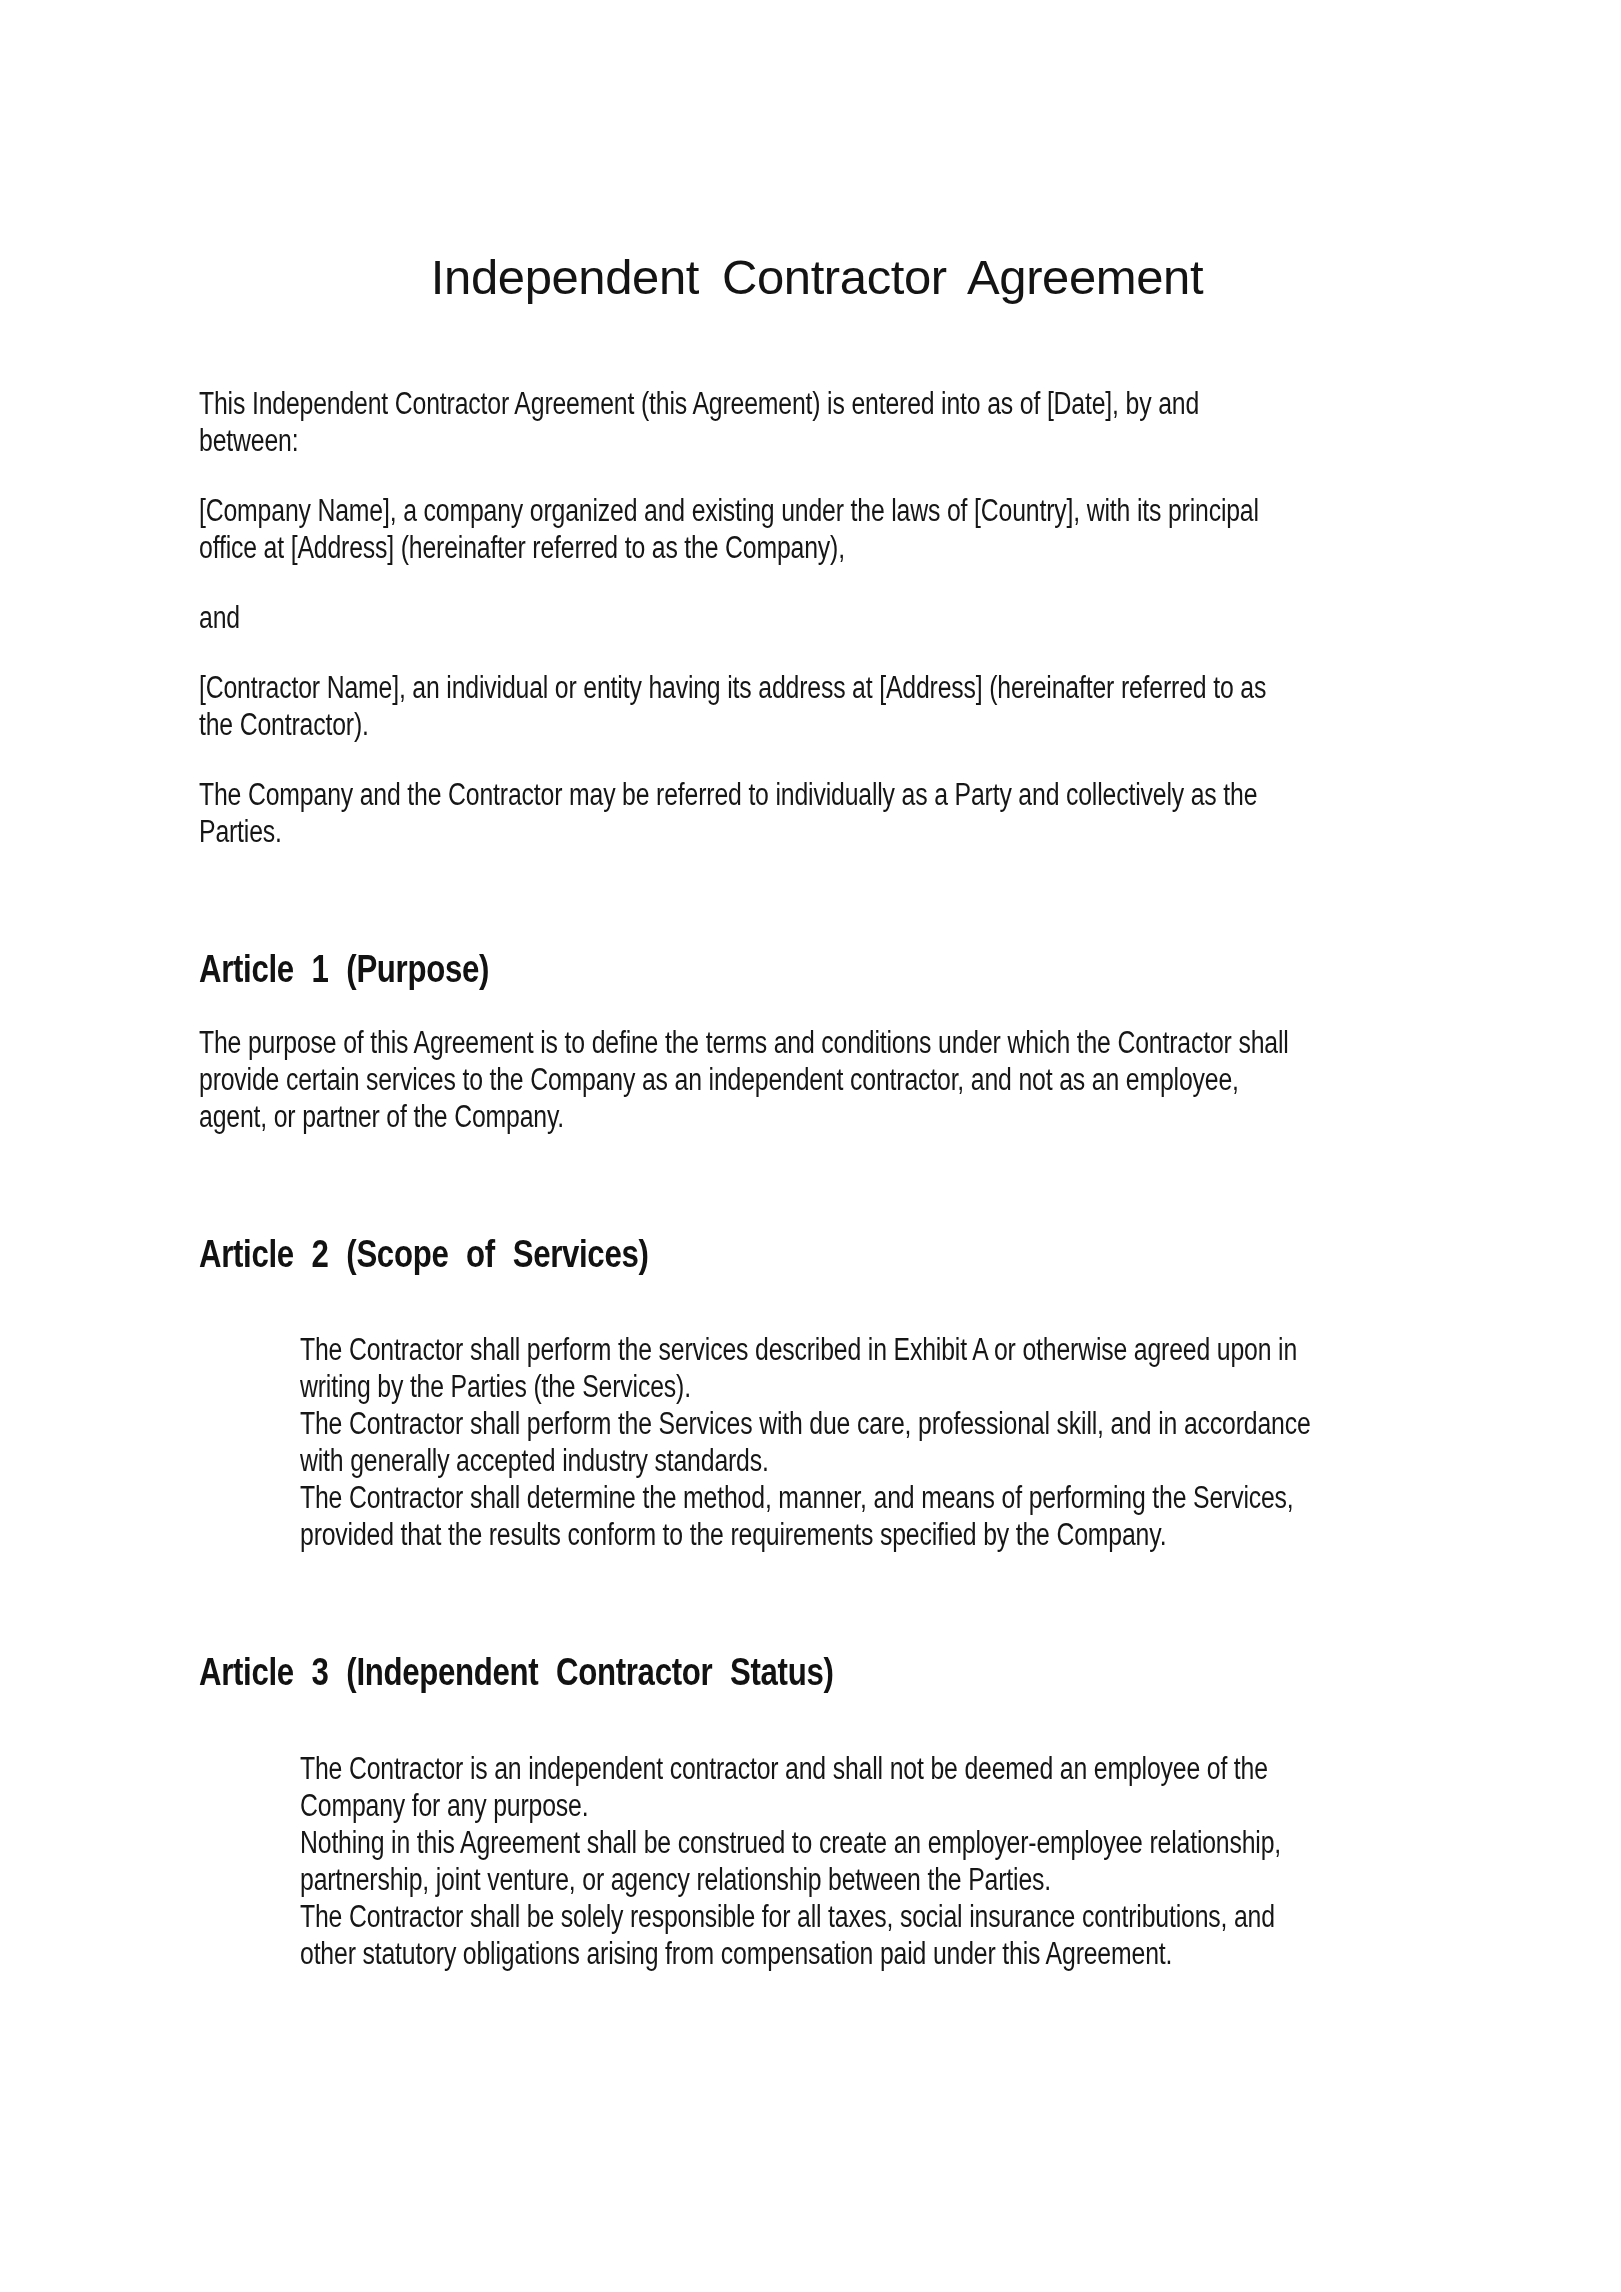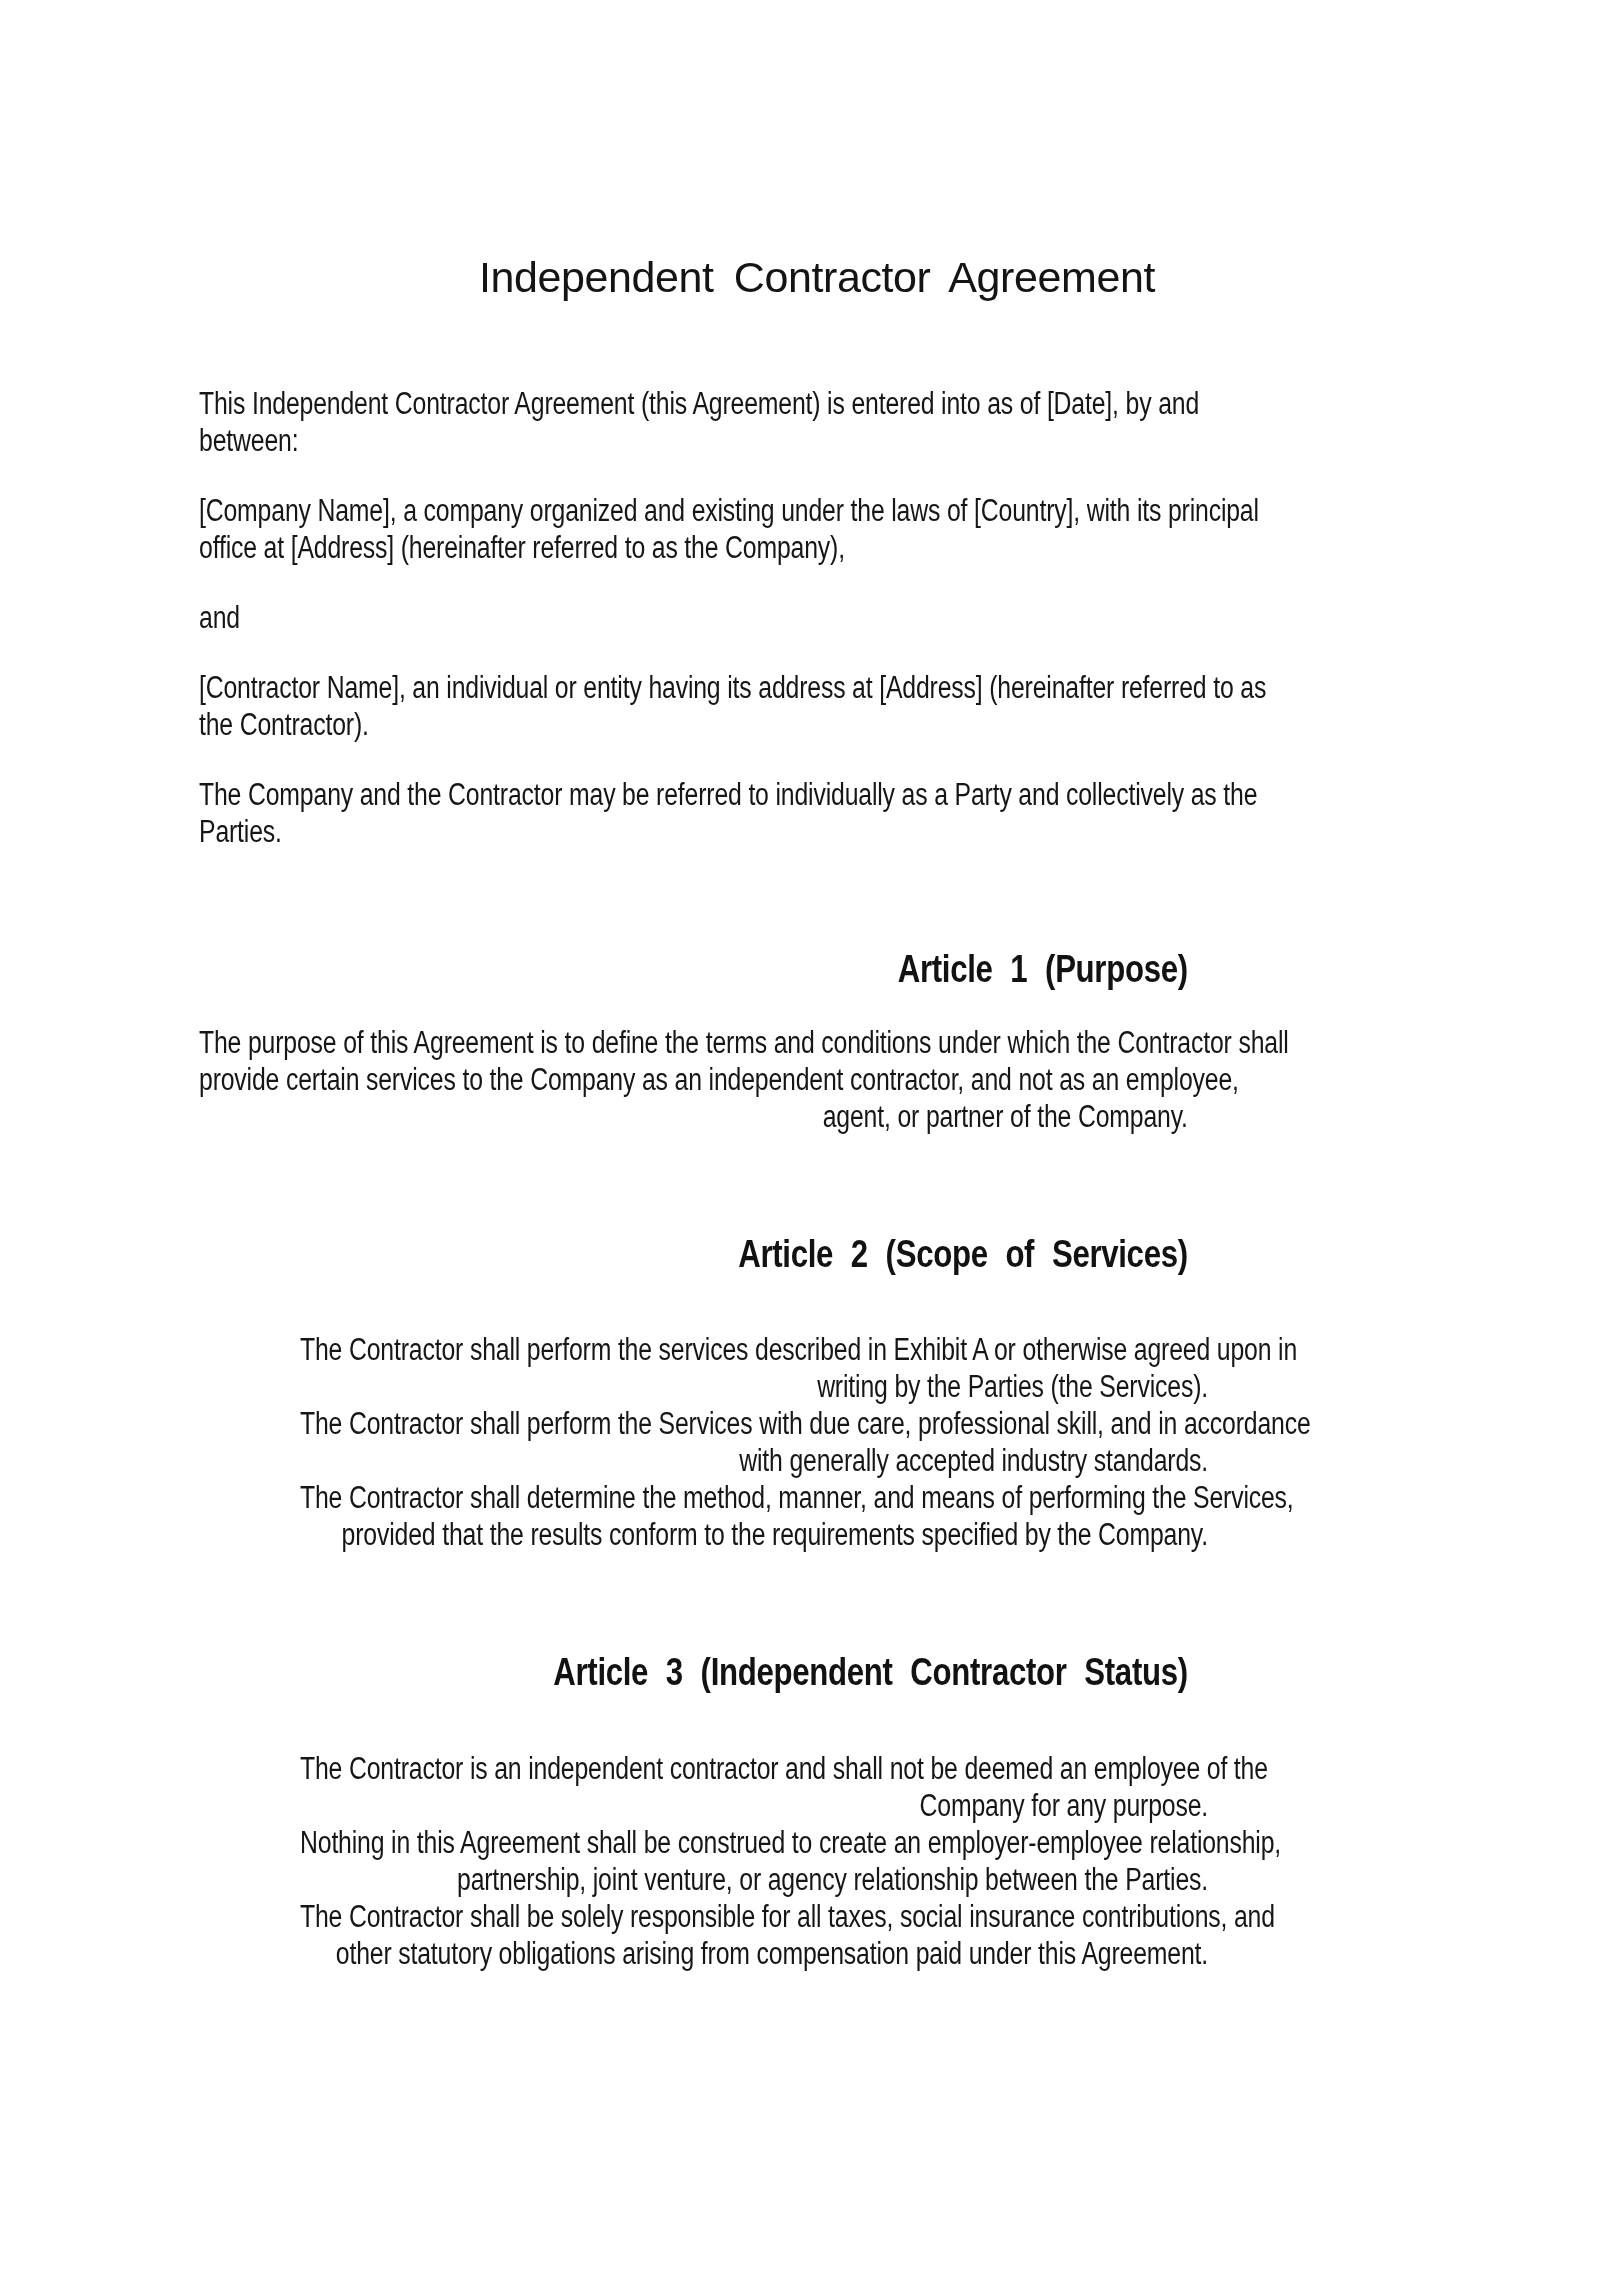--- a/index.html
+++ b/index.html
@@ -16,21 +16,21 @@
     overflow: hidden;
   }
   .page {
     position: absolute;
     left: 199px;
     top: 0;
     width: 1236px;
   }
   h1.doc-title {
     margin: 243px 0 0 0;
-    font-size: 43px;
+    font-size: 49px;
     line-height: 68px;
     font-weight: 400;
     text-align: center;
     word-spacing: 0.2em;
     letter-spacing: -0.4px;
     white-space: pre;
     color: #141414;
   }
   .intro {
     display: flow-root;
@@ -41,21 +41,20 @@
     line-height: 37px;
     margin: 0 0 33px 0;
     white-space: pre;
     letter-spacing: -0.2px;
     transform: scaleX(0.80);
     transform-origin: 0 0;
     color: #161616;
   }
   section.article {
     display: flow-root;
-    text-align: right;
   }
   h2.article-heading {
     margin: 63px 0 33px 0;
     font-size: 39px;
     line-height: 45px;
     font-weight: 700;
     word-spacing: 0.3em;
     letter-spacing: -0.4px;
     white-space: pre;
     transform: scaleX(0.80);

